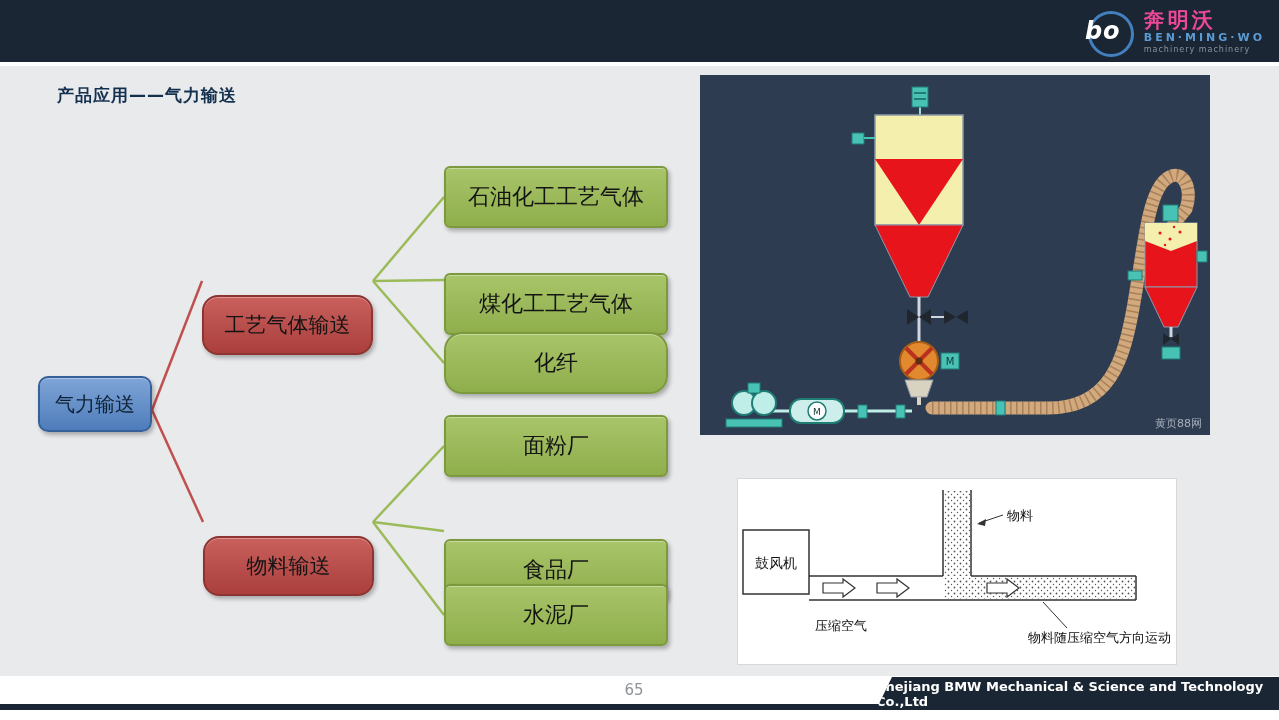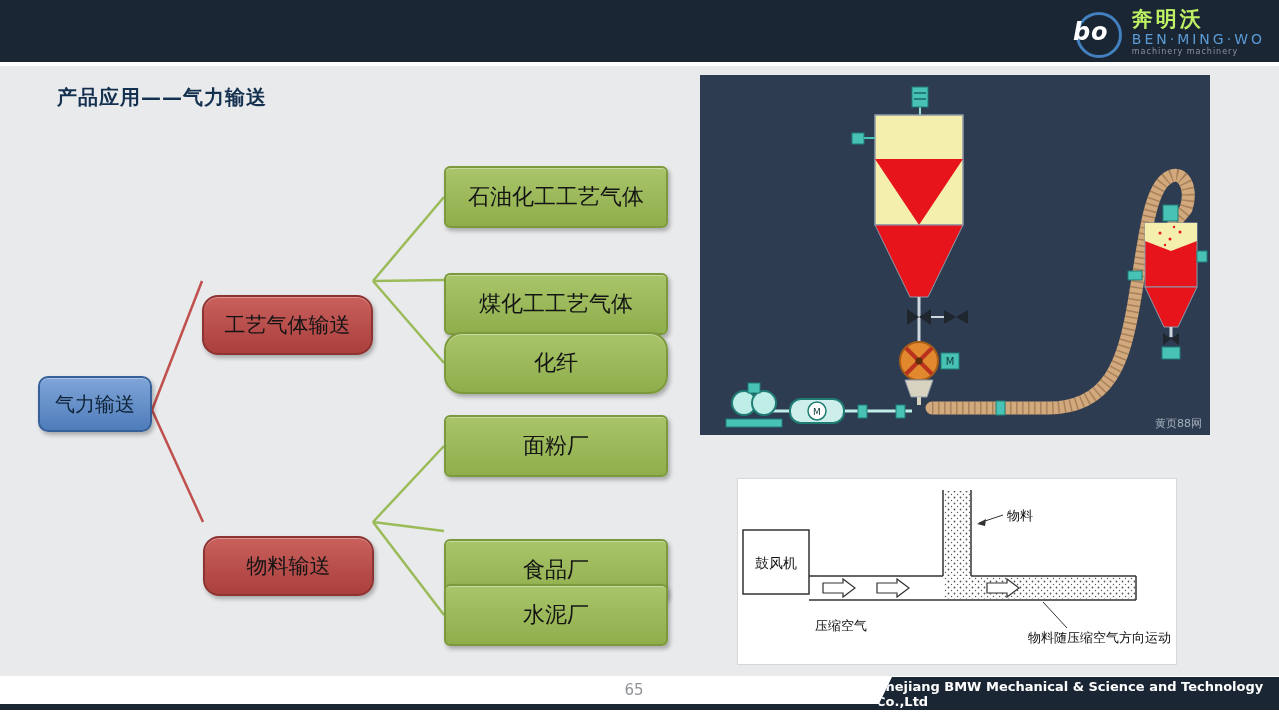--- a/index.html
+++ b/index.html
@@ -8,27 +8,27 @@
 
   
   .topbar { position: absolute; left: 0; top: 0; width: 1279px; height: 62px; background: #1b2634; }
   .logo { position: absolute; right: 14px; top: 7px; display: flex; align-items: center; gap: 12px; }
   .logo-mark { position: relative; width: 58px; height: 48px; display: flex; align-items: center; justify-content: center;
                color: #ffffff; font-weight: bold; font-style: italic; font-size: 24px; letter-spacing: 1px; }
   .logo-mark::before { content: ""; position: absolute; left: 14px; top: 4px; width: 40px; height: 40px;
                border: 3px solid #4a90d9; border-radius: 50%; opacity: 0.85; }
   .logo-mark span { position: relative; }
   .logo-text { display: flex; flex-direction: column; line-height: 1.15; }
-  .logo-cn { color: #bef264; font-weight: bold; font-size: 21px; letter-spacing: 3px; }
-  .logo-en { color: #5b9bd5; font-weight: normal; font-size: 14px; letter-spacing: 3px; }
+  .logo-cn { color: #ec4899; font-weight: bold; font-size: 21px; letter-spacing: 3px; }
+  .logo-en { color: #5b9bd5; font-weight: bold; font-size: 11px; letter-spacing: 3px; }
   .logo-tag { color: #8a93a0; font-size: 8px; letter-spacing: 1px; }
 
   
   .content-bg { position: absolute; left: 0; top: 66px; width: 1279px; height: 610px; background: #e9eaec; }
-  .title { position: absolute; left: 57px; top: 84px; font-size: 20px; font-weight: bold; color: #14304f; letter-spacing: 1px; }
+  .title { position: absolute; left: 57px; top: 84px; font-size: 17px; font-weight: bold; color: #14304f; letter-spacing: 1px; }
 
   
   .connectors { position: absolute; left: 0; top: 0; width: 1279px; height: 720px; pointer-events: none; }
   .node { position: absolute; display: flex; align-items: center; justify-content: center; text-align: center;
           color: #141414; box-shadow: 2px 3px 4px rgba(0,0,0,0.28), inset 0 1px 0 rgba(255,255,255,0.35); }
   .root { left: 38px; top: 376px; width: 114px; height: 56px; font-size: 20px;
           background: linear-gradient(180deg, #7fa5d8, #4e7cba); border: 2px solid #35609a; border-radius: 10px; color: #0e2236; }
   .branch { width: 171px; height: 60px; font-size: 21px;
           background: linear-gradient(180deg, #c9605c, #aa3f3d); border: 2px solid #8d3432; border-radius: 16px; margin-top: 44px; }
   .branch1 { left: 202px; top: 251px; }

